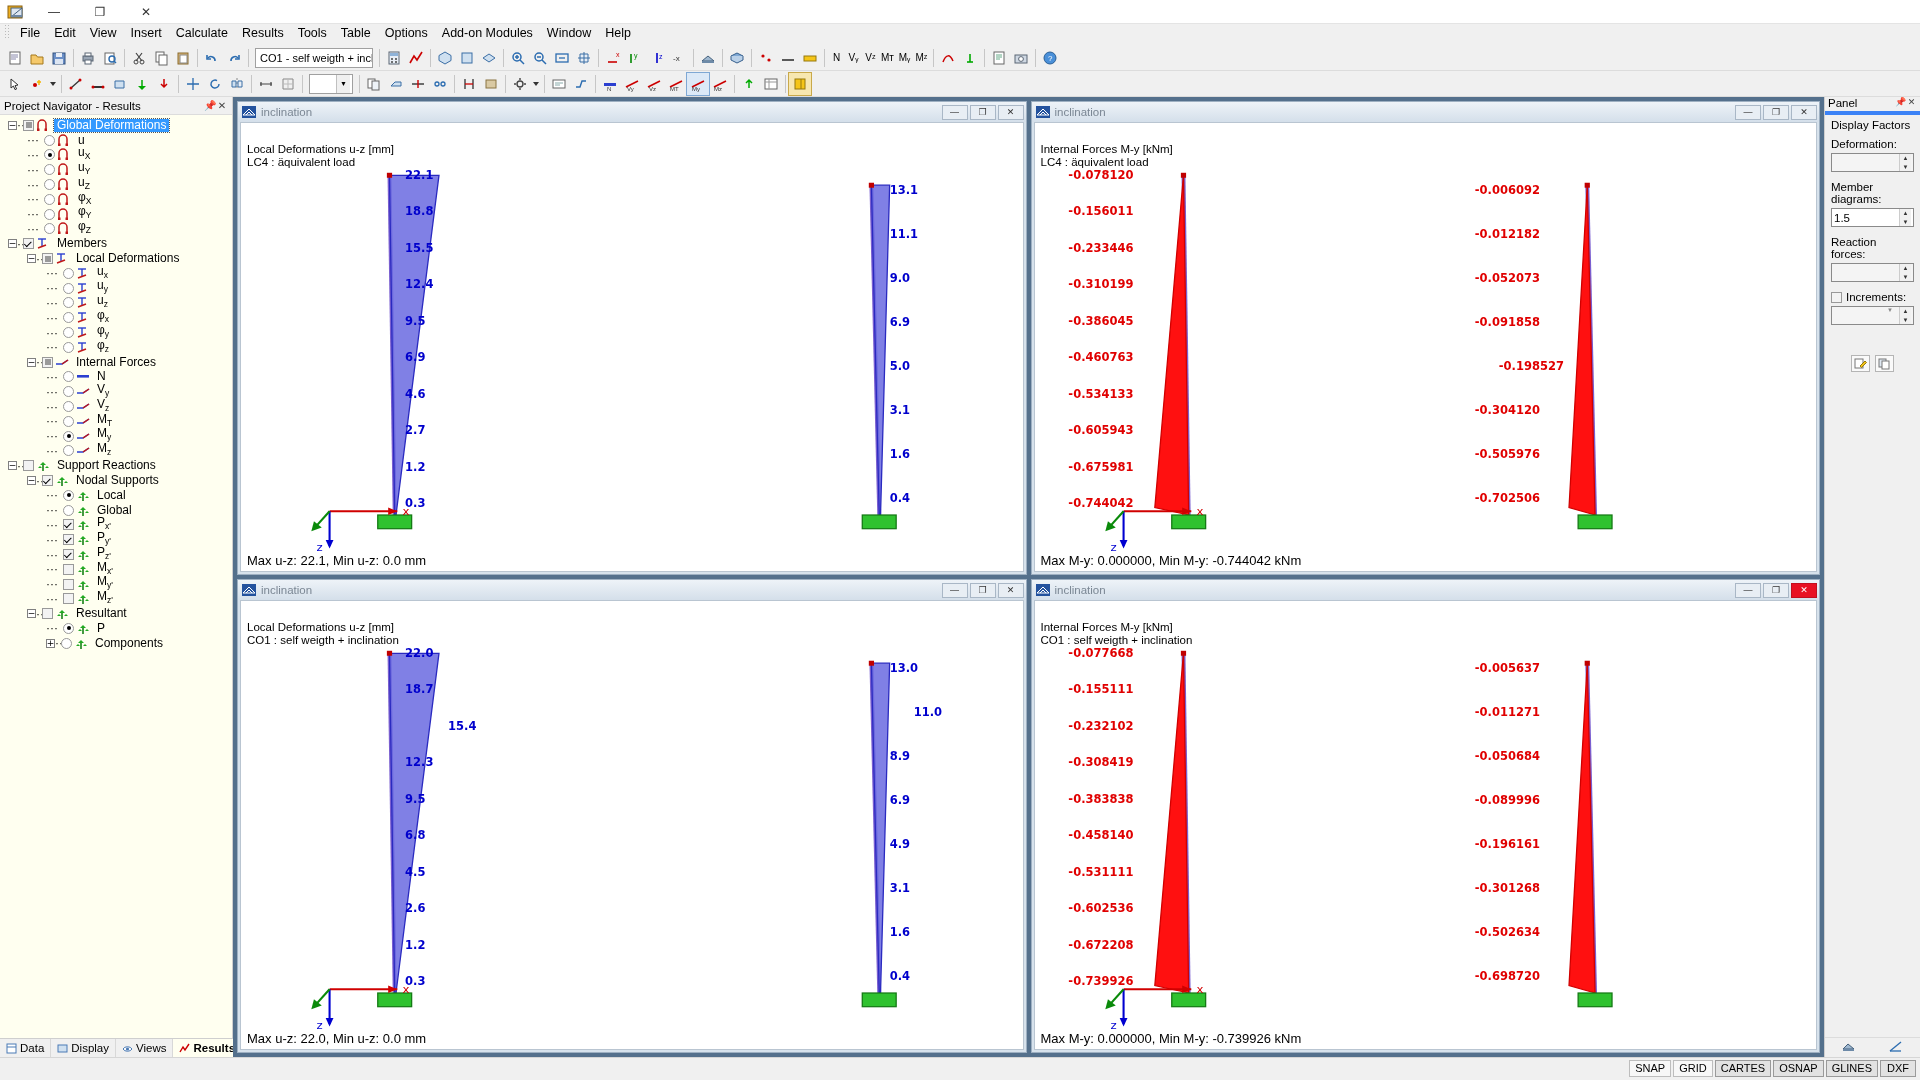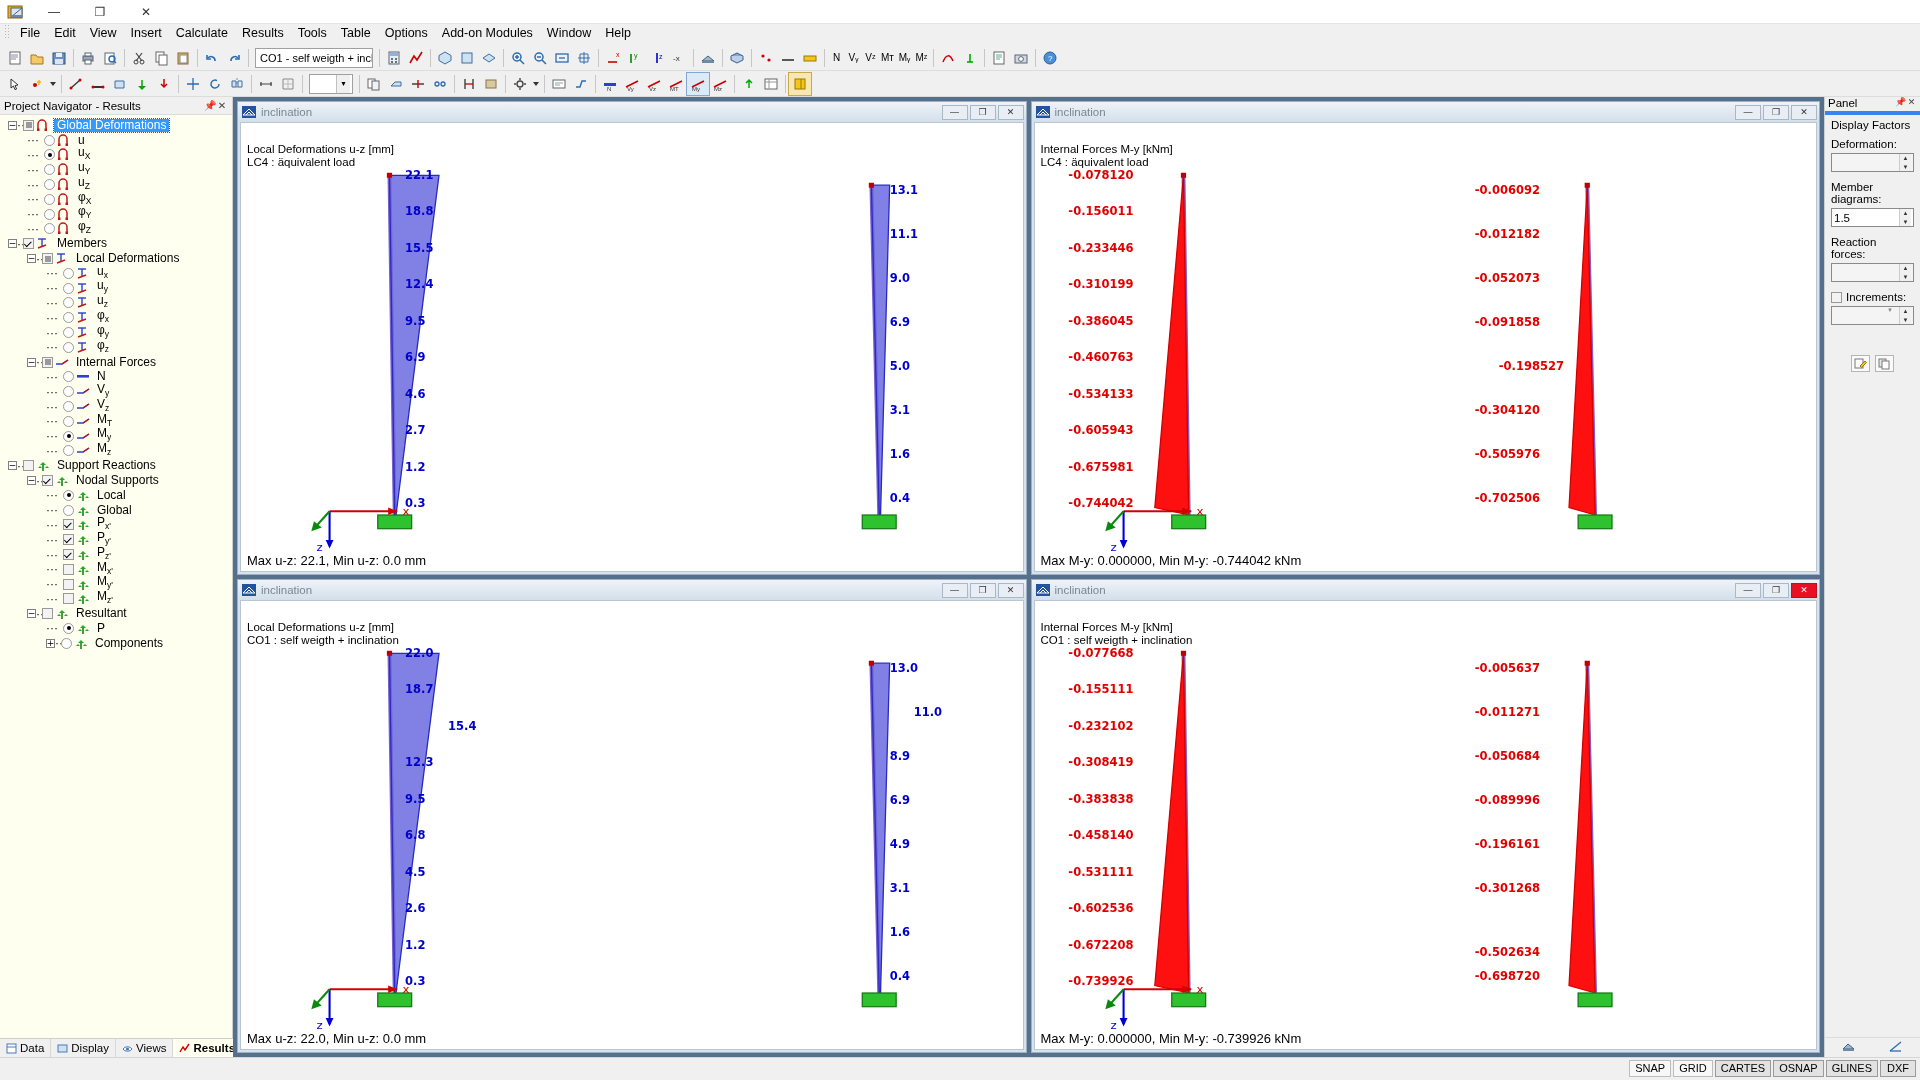--- a/index.html
+++ b/index.html
@@ -1252,21 +1252,21 @@
           <div class="val-red" style="top: 58.8889%; left: 4.33333%;">-0.531111</div>
           <div class="val-red" style="top: 67.037%; left: 4.33333%;">-0.602536</div>
           <div class="val-red" style="top: 75.1852%; left: 4.33333%;">-0.672208</div>
           <div class="val-red" style="top: 83.3333%; left: 4.33333%;">-0.739926</div>
           <div class="val-red" style="top: 13.3333%; left: 56.3333%;">-0.005637</div>
           <div class="val-red" style="top: 23.1746%; left: 56.3333%;">-0.011271</div>
           <div class="val-red" style="top: 33.0159%; left: 56.3333%;">-0.050684</div>
           <div class="val-red" style="top: 42.8571%; left: 56.3333%;">-0.089996</div>
           <div class="val-red" style="top: 52.6984%; left: 56.3333%;">-0.196161</div>
           <div class="val-red" style="top: 62.5397%; left: 56.3333%;">-0.301268</div>
-          <div class="val-red" style="top: 72.381%; left: 56.3333%; margin-top: 20px;">-0.502634</div>
+          <div class="val-red" style="top: 72.381%; left: 56.3333%;">-0.502634</div>
           <div class="val-red" style="top: 82.2222%; left: 56.3333%;">-0.698720</div>
         </div>
       </div>
     </div>
 
   <div id="panel">
     <div id="panel-header">
       <span class="ph-title">Panel</span>
       <span class="ph-btn">📌</span>
       <span class="ph-btn">✕</span>

